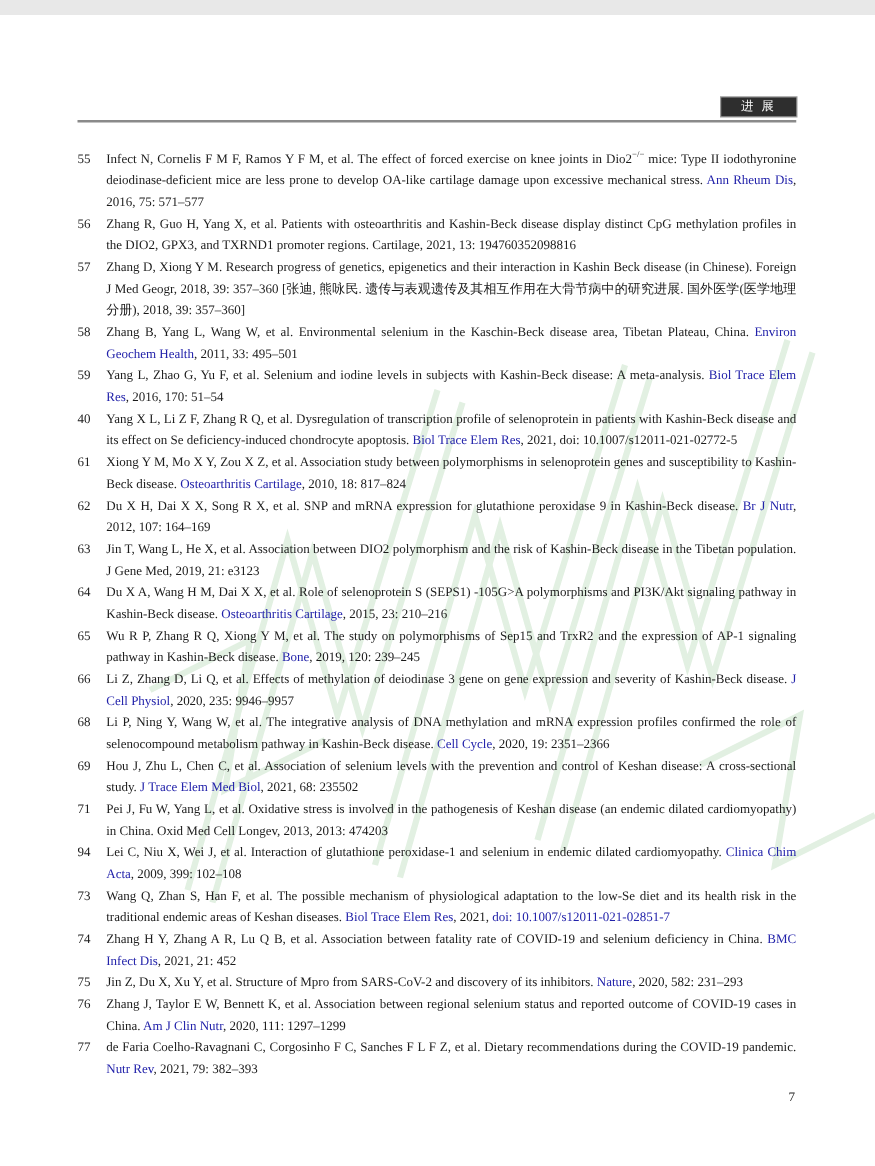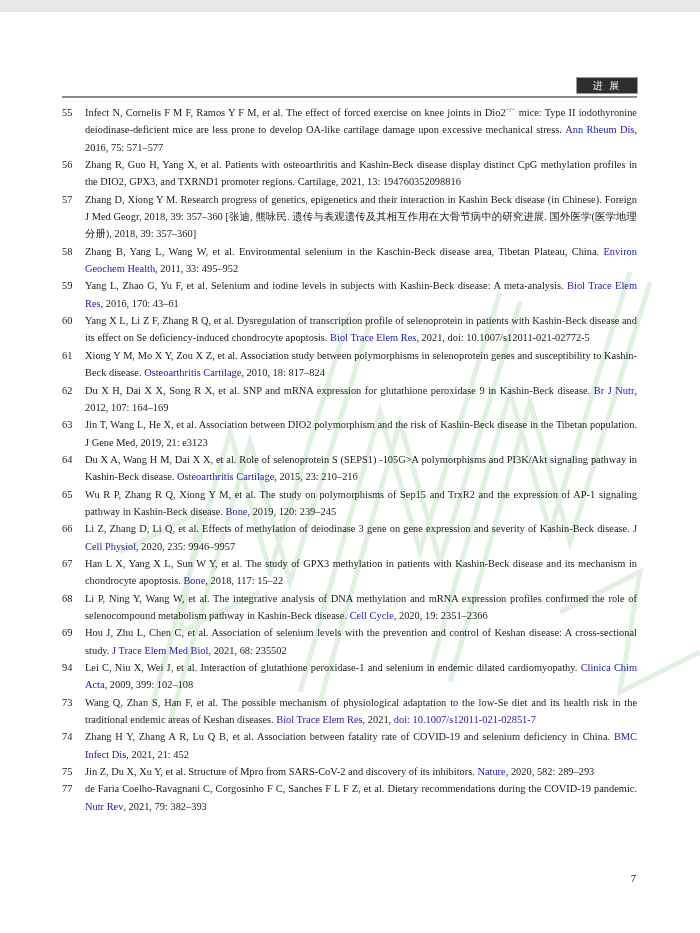--- a/index.html
+++ b/index.html
@@ -22,31 +22,31 @@
     color:var(--badge-text,#f5f5f5);
     font-size:10px; line-height:15px;
     text-align:center; letter-spacing:2px;
     box-shadow:0 0 0 1px #9a9a9a;
   }
   .rule {
     position:absolute; top:84px; left:62px; right:63px;
     height:2px; background:var(--rule,#8a8a8a);
   }
   .ref-list {
-    position:absolute; top:92px; left:62px; right:63px;
+    position:absolute; top:107px; left:62px; right:63px;
   }
   .ref {
     display:flex;
     font-size:10.4px; line-height:17.35px;
     color:var(--text,#1b1b1b);
   }
   .ref-num { width:23px; flex:none; }
   .ref-body { flex:1; text-align:justify; }
   .ref-body sup { font-size:7px; line-height:0; vertical-align:super; }
-  .link { color:var(--link,#2222aa);font-family:Liberation Serif, serif; }
+  .link { color:var(--link,#2222aa); }
   .page-num {
     position:absolute; top:861px; right:64px;
     font-size:10.5px; color:#222;
   }
 </style>
 </head>
 <body>
 
 <div class="page">
 
@@ -74,28 +74,28 @@
       <div class="ref">
         <span class="ref-num">56</span>
         <div class="ref-body"><span>Zhang R, Guo H, Yang X, et al. Patients with osteoarthritis and Kashin-Beck disease display distinct CpG methylation profiles in the DIO2, GPX3, and TXRND1 promoter regions. Cartilage, 2021, 13: 194760352098816</span></div>
       </div>
       <div class="ref">
         <span class="ref-num">57</span>
         <div class="ref-body"><span>Zhang D, Xiong Y M. Research progress of genetics, epigenetics and their interaction in Kashin Beck disease (in Chinese). Foreign J Med Geogr, 2018, 39: 357–360 [张迪, 熊咏民. 遗传与表观遗传及其相互作用在大骨节病中的研究进展. 国外医学(医学地理分册), 2018, 39: 357–360]</span></div>
       </div>
       <div class="ref">
         <span class="ref-num">58</span>
-        <div class="ref-body"><span>Zhang B, Yang L, Wang W, et al. Environmental selenium in the Kaschin-Beck disease area, Tibetan Plateau, China. </span><span class="link">Environ Geochem Health</span><span>, 2011, 33: 495–952</span></div>
+        <div class="ref-body"><span>Zhang B, Yang L, Wang W, et al. Environmental selenium in the Kaschin-Beck disease area, Tibetan Plateau, China. </span><span class="link">Environ Geochem Health</span><span>, 2011, 33: 495–501</span></div>
       </div>
       <div class="ref">
         <span class="ref-num">59</span>
-        <div class="ref-body"><span>Yang L, Zhao G, Yu F, et al. Selenium and iodine levels in subjects with Kashin-Beck disease: A meta-analysis. </span><span class="link">Biol Trace Elem Res</span><span>, 2016, 170: 43–61</span></div>
+        <div class="ref-body"><span>Yang L, Zhao G, Yu F, et al. Selenium and iodine levels in subjects with Kashin-Beck disease: A meta-analysis. </span><span class="link">Biol Trace Elem Res</span><span>, 2016, 170: 51–54</span></div>
       </div>
       <div class="ref">
-        <span class="ref-num">60</span>
+        <span class="ref-num">40</span>
         <div class="ref-body"><span>Yang X L, Li Z F, Zhang R Q, et al. Dysregulation of transcription profile of selenoprotein in patients with Kashin-Beck disease and its effect on Se deficiency-induced chondrocyte apoptosis. </span><span class="link">Biol Trace Elem Res</span><span>, 2021, doi: 10.1007/s12011-021-02772-5</span></div>
       </div>
       <div class="ref">
         <span class="ref-num">61</span>
         <div class="ref-body"><span>Xiong Y M, Mo X Y, Zou X Z, et al. Association study between polymorphisms in selenoprotein genes and susceptibility to Kashin-Beck disease. </span><span class="link">Osteoarthritis Cartilage</span><span>, 2010, 18: 817–824</span></div>
       </div>
       <div class="ref">
         <span class="ref-num">62</span>
         <div class="ref-body"><span>Du X H, Dai X X, Song R X, et al. SNP and mRNA expression for glutathione peroxidase 9 in Kashin-Beck disease. </span><span class="link">Br J Nutr</span><span>, 2012, 107: 164–169</span></div>
       </div>
@@ -109,46 +109,50 @@
       </div>
       <div class="ref">
         <span class="ref-num">65</span>
         <div class="ref-body"><span>Wu R P, Zhang R Q, Xiong Y M, et al. The study on polymorphisms of Sep15 and TrxR2 and the expression of AP-1 signaling pathway in Kashin-Beck disease. </span><span class="link">Bone</span><span>, 2019, 120: 239–245</span></div>
       </div>
       <div class="ref">
         <span class="ref-num">66</span>
         <div class="ref-body"><span>Li Z, Zhang D, Li Q, et al. Effects of methylation of deiodinase 3 gene on gene expression and severity of Kashin-Beck disease. </span><span class="link">J Cell Physiol</span><span>, 2020, 235: 9946–9957</span></div>
       </div>
       <div class="ref">
-        <span class="ref-num">67</span>
-        <div class="ref-body"><span>Han L X, Yang X L, Sun W Y, et al. The study of GPX3 methylation in patients with Kashin-Beck disease and its mechanism in chondrocyte apoptosis. </span><span class="link">Bone</span><span>, 2018, 117: 15–22</span></div>
-      </div>
-      <div class="ref">
         <span class="ref-num">68</span>
         <div class="ref-body"><span>Li P, Ning Y, Wang W, et al. The integrative analysis of DNA methylation and mRNA expression profiles confirmed the role of selenocompound metabolism pathway in Kashin-Beck disease. </span><span class="link">Cell Cycle</span><span>, 2020, 19: 2351–2366</span></div>
       </div>
       <div class="ref">
         <span class="ref-num">69</span>
         <div class="ref-body"><span>Hou J, Zhu L, Chen C, et al. Association of selenium levels with the prevention and control of Keshan disease: A cross-sectional study. </span><span class="link">J Trace Elem Med Biol</span><span>, 2021, 68: 235502</span></div>
+      </div>
+      <div class="ref">
+        <span class="ref-num">71</span>
+        <div class="ref-body"><span>Pei J, Fu W, Yang L, et al. Oxidative stress is involved in the pathogenesis of Keshan disease (an endemic dilated cardiomyopathy) in China. Oxid Med Cell Longev, 2013, 2013: 474203</span></div>
       </div>
       <div class="ref">
         <span class="ref-num">94</span>
         <div class="ref-body"><span>Lei C, Niu X, Wei J, et al. Interaction of glutathione peroxidase-1 and selenium in endemic dilated cardiomyopathy. </span><span class="link">Clinica Chim Acta</span><span>, 2009, 399: 102–108</span></div>
       </div>
       <div class="ref">
         <span class="ref-num">73</span>
         <div class="ref-body"><span>Wang Q, Zhan S, Han F, et al. The possible mechanism of physiological adaptation to the low-Se diet and its health risk in the traditional endemic areas of Keshan diseases. </span><span class="link">Biol Trace Elem Res</span><span>, 2021, </span><span class="link">doi: 10.1007/s12011-021-02851-7</span></div>
       </div>
       <div class="ref">
         <span class="ref-num">74</span>
         <div class="ref-body"><span>Zhang H Y, Zhang A R, Lu Q B, et al. Association between fatality rate of COVID-19 and selenium deficiency in China. </span><span class="link">BMC Infect Dis</span><span>, 2021, 21: 452</span></div>
       </div>
       <div class="ref">
         <span class="ref-num">75</span>
-        <div class="ref-body"><span>Jin Z, Du X, Xu Y, et al. Structure of Mpro from SARS-CoV-2 and discovery of its inhibitors. </span><span class="link">Nature</span><span>, 2020, 582: 289–293</span></div>
+        <div class="ref-body"><span>Jin Z, Du X, Xu Y, et al. Structure of Mpro from SARS-CoV-2 and discovery of its inhibitors. </span><span class="link">Nature</span><span>, 2020, 582: 231–293</span></div>
+      </div>
+      <div class="ref">
+        <span class="ref-num">76</span>
+        <div class="ref-body"><span>Zhang J, Taylor E W, Bennett K, et al. Association between regional selenium status and reported outcome of COVID-19 cases in China. </span><span class="link">Am J Clin Nutr</span><span>, 2020, 111: 1297–1299</span></div>
       </div>
       <div class="ref">
         <span class="ref-num">77</span>
         <div class="ref-body"><span>de Faria Coelho-Ravagnani C, Corgosinho F C, Sanches F L F Z, et al. Dietary recommendations during the COVID-19 pandemic. </span><span class="link">Nutr Rev</span><span>, 2021, 79: 382–393</span></div>
       </div>
     </div>
 
   <div class="page-num">7</div>
 
 </div>

